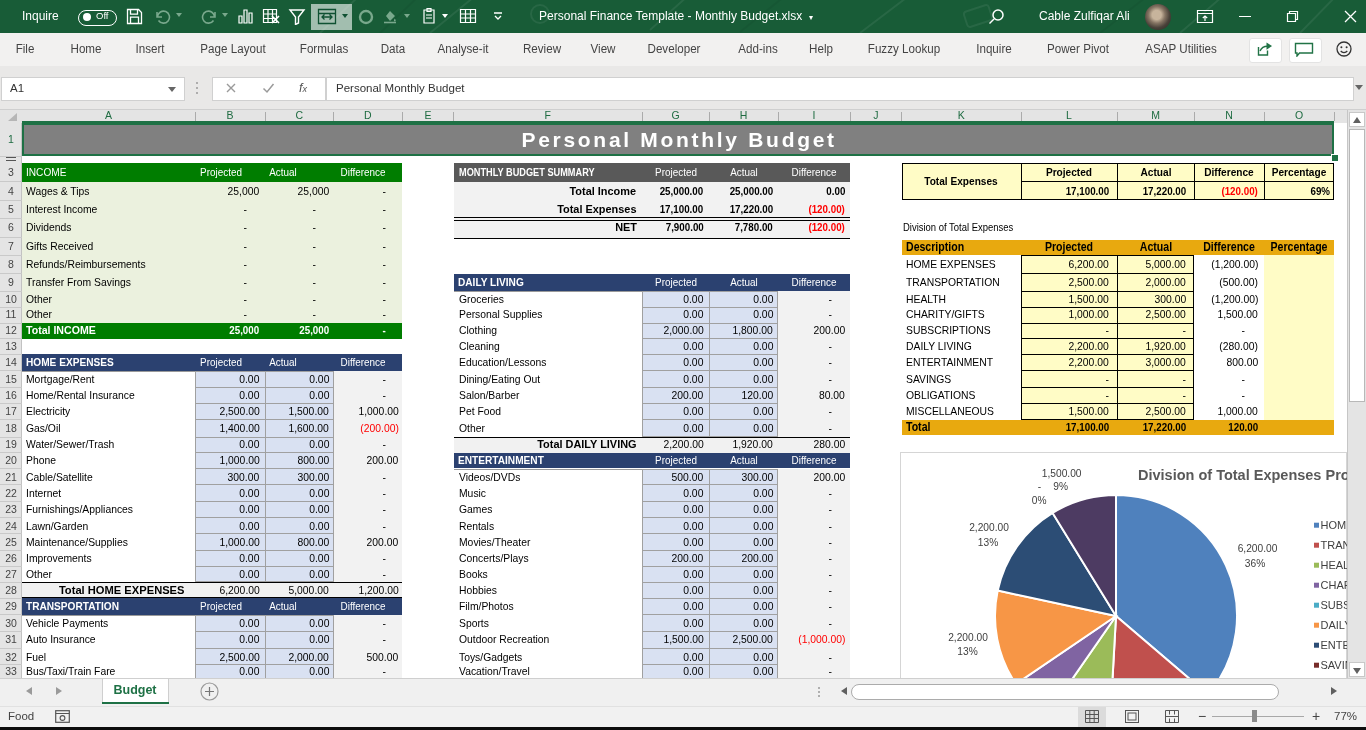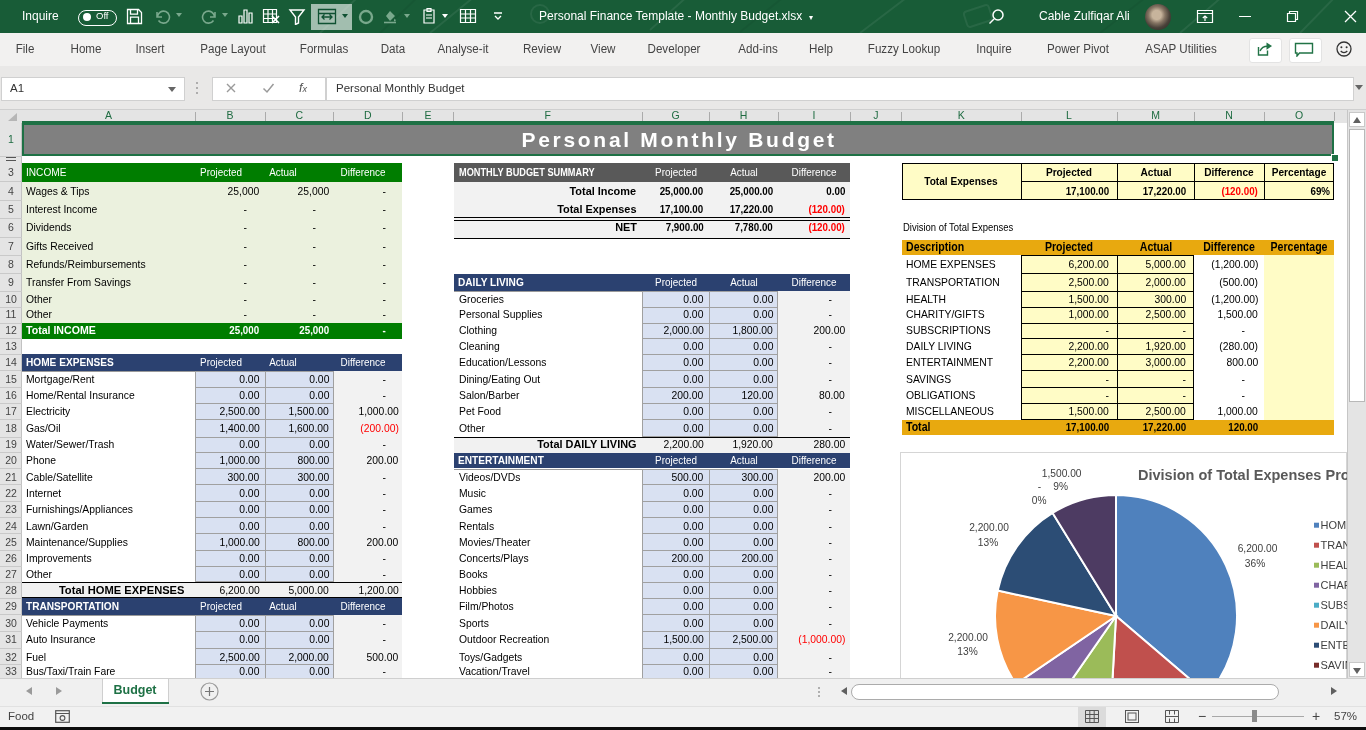--- a/index.html
+++ b/index.html
@@ -699,13 +699,13 @@
     <rect x="3" y="3" width="8" height="7" fill="none" stroke="#555" stroke-width="1"></rect>
   </svg>
 <svg class="ab" style="left:1165px;top:710px" width="14" height="13" viewBox="0 0 14 13">
     <path d="M0.5 0.5h13v12h-13z" fill="none" stroke="#555" stroke-width="1"></path>
     <path d="M4.5 0.5v4M4.5 8.5v4M9.5 0.5v4M9.5 8.5v4M0.5 6.5h13" fill="none" stroke="#555" stroke-width="1"></path>
   </svg>
 <div class="ab" style="left:1052.0px;top:706.0px;width:300px;height:21.0px;line-height:21.0px;font-size:14px;color:#444;text-align:center;white-space:nowrap;">−</div>
 <div class="ab" style="left:1212.0px;top:715.7px;width:92.0px;height:1.6px;background:#A8A8A8;"></div>
 <div class="ab" style="left:1252.0px;top:710.0px;width:5.0px;height:12.0px;background:#8a8a8a;"></div>
 <div class="ab" style="left:1166.0px;top:706.0px;width:300px;height:21.0px;line-height:21.0px;font-size:14px;color:#444;text-align:center;white-space:nowrap;">+</div>
-<div class="ab" style="left:1334.0px;top:706.0px;height:21.0px;line-height:21.0px;font-size:11.5px;color:#444;white-space:nowrap;">57%</div>
+<div class="ab" style="left:1334.0px;top:706.0px;height:21.0px;line-height:21.0px;font-size:11.5px;color:#444;white-space:nowrap;">77%</div>
 <div class="ab" style="left:0.0px;top:727.0px;width:1366.0px;height:3.0px;background:#0d0d0d;"></div>
 </body></html>

